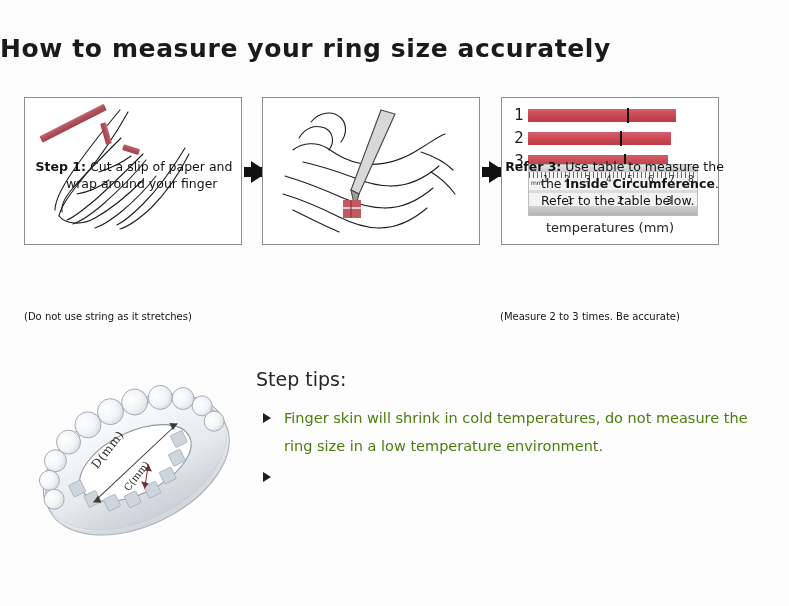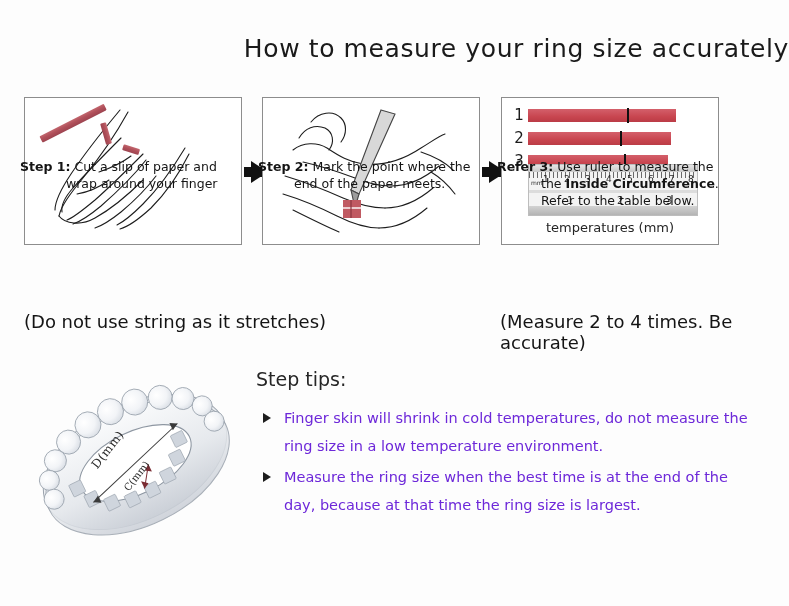--- a/index.html
+++ b/index.html
@@ -12,24 +12,24 @@
   #page {
     position: relative;
     width: 789px; height: 606px;
     background: #fdfdfd;
   }
 
   
   .title {
     position: absolute;
     left: 0; top: 34px; width: 789px;
-    text-align: right;
+    text-align: left;
     font-family: "DejaVu Sans", sans-serif;
     font-size: 25px;
-    font-weight: 400;
+    font-weight: 700;
     letter-spacing: 0.6px;
     color: #1a1a1a;
   }
 
   
   .steps {
     position: absolute;
     left: 0; top: 95px; width: 789px; height: 245px;
   }
   .panel {
@@ -64,30 +64,30 @@
   .caption {
     position: absolute;
     font-family: "DejaVu Sans", sans-serif;
     font-size: 12.5px;
     color: #141414;
     line-height: 17px;
   }
   .cap-1 { left: 20px;  top: 158px; width: 228px; }
   .cap-2 { left: 258px; top: 158px; width: 228px; }
   .cap-3 { left: 497px; top: 158px; width: 235px; }
-  .cap-1 .l1, .cap-2 .l1, .cap-3 .l1 { text-align: left; }
+  .cap-1 .l1, .cap-2 .l1, .cap-3 .l1 { text-align: center; }
   .cap-1 .l2 { padding-left: 46px; }
   .cap-2 .l2 { padding-left: 36px; text-align: left; }
   .cap-3 .l2, .cap-3 .l3 { padding-left: 44px; }
   .b { font-weight: bold; }
 
   .note {
     position: absolute;
     font-family: "DejaVu Sans", sans-serif;
-    font-size: 18px;
+    font-size: 10px;
     color: #141414;
   }
   .note-1 { left: 24px;  top: 311px; }
   .note-3 { left: 500px; top: 311px; }
 
   
   .p1-strip {
     position: absolute;
     background: linear-gradient(180deg,#c2676f 0%, #b1505a 45%, #9d4450 100%);
     border-radius: 1px;
@@ -214,21 +214,21 @@
     left: 258px; top: 404px;
     width: 500px;
   }
   .tip {
     position: relative;
     padding-left: 26px;
     margin-bottom: 3px;
     font-family: "DejaVu Sans", sans-serif;
     font-size: 14.5px;
     line-height: 28px;
-    color: #6d28d9;
+    color: #4d7c0f;
   }
   .tip .bullet {
     position: absolute;
     left: 5px; top: 9px;
     width: 0; height: 0;
     border-top: 5px solid transparent;
     border-bottom: 5px solid transparent;
     border-left: 8px solid #1e1e1e;
   }
 </style>
@@ -344,35 +344,30 @@
       <div class="mm-label">temperatures (mm)</div>
     </div>
   </div>
 
   <div class="caption cap-1">
     <div class="l1"><span class="b">Step 1:</span>
       <span>Cut a slip of paper and</span></div>
     <div class="l2"><span>wrap around your finger</span></div>
   </div>
 
-  <div class="caption cap-2">
-    <div class="l1"><span class="b">Step 2:</span>
-      <span>Mark the point where the</span></div>
-    <div class="l2"><span>end of the paper meets.</span></div>
-  </div>
 
   <div class="caption cap-3">
     <div class="l1"><span class="b">Refer 3:</span>
-      <span>Use ruler to measure the</span></div>
+      <span>Use table to measure the</span></div>
     <div class="l2"><span>the </span><span class="b">Inside Circumference</span><span>.</span></div>
     <div class="l3"><span>Refer to the table below.</span></div>
   </div>
 
   <div class="note note-1">(Do not use string as it stretches)</div>
-  <div class="note note-3">(Measure 2 to 4 times. Be accurate)</div>
+  <div class="note note-3">(Measure 2 to 3 times. Be accurate)</div>
 
   <div class="ring-wrap">
     <svg viewBox="0 0 215 200" class="ring-svg">
       <defs>
         <radialGradient id="gemG" cx="40%" cy="35%" r="70%">
           <stop offset="0%" stop-color="#ffffff"></stop>
           <stop offset="60%" stop-color="#f2f4f7"></stop>
           <stop offset="100%" stop-color="#d7dce3"></stop>
         </radialGradient>
         <linearGradient id="bandG" x1="0" y1="0" x2="0" y2="1">
@@ -426,17 +421,16 @@
   </div>
 
   <div class="tips-title">Step tips:</div>
   <div class="tips">
     <div class="tip">
       <span class="bullet"></span>
       <span>Finger skin will shrink in cold temperatures, do not measure the ring size in a low temperature environment.</span>
     </div>
     <div class="tip">
       <span class="bullet"></span>
-      <span>Measure the ring size when the best time is at the end of the day, because at that time the ring size is largest.</span>
     </div>
   </div>
 
 </div>
 
 </body></html>

